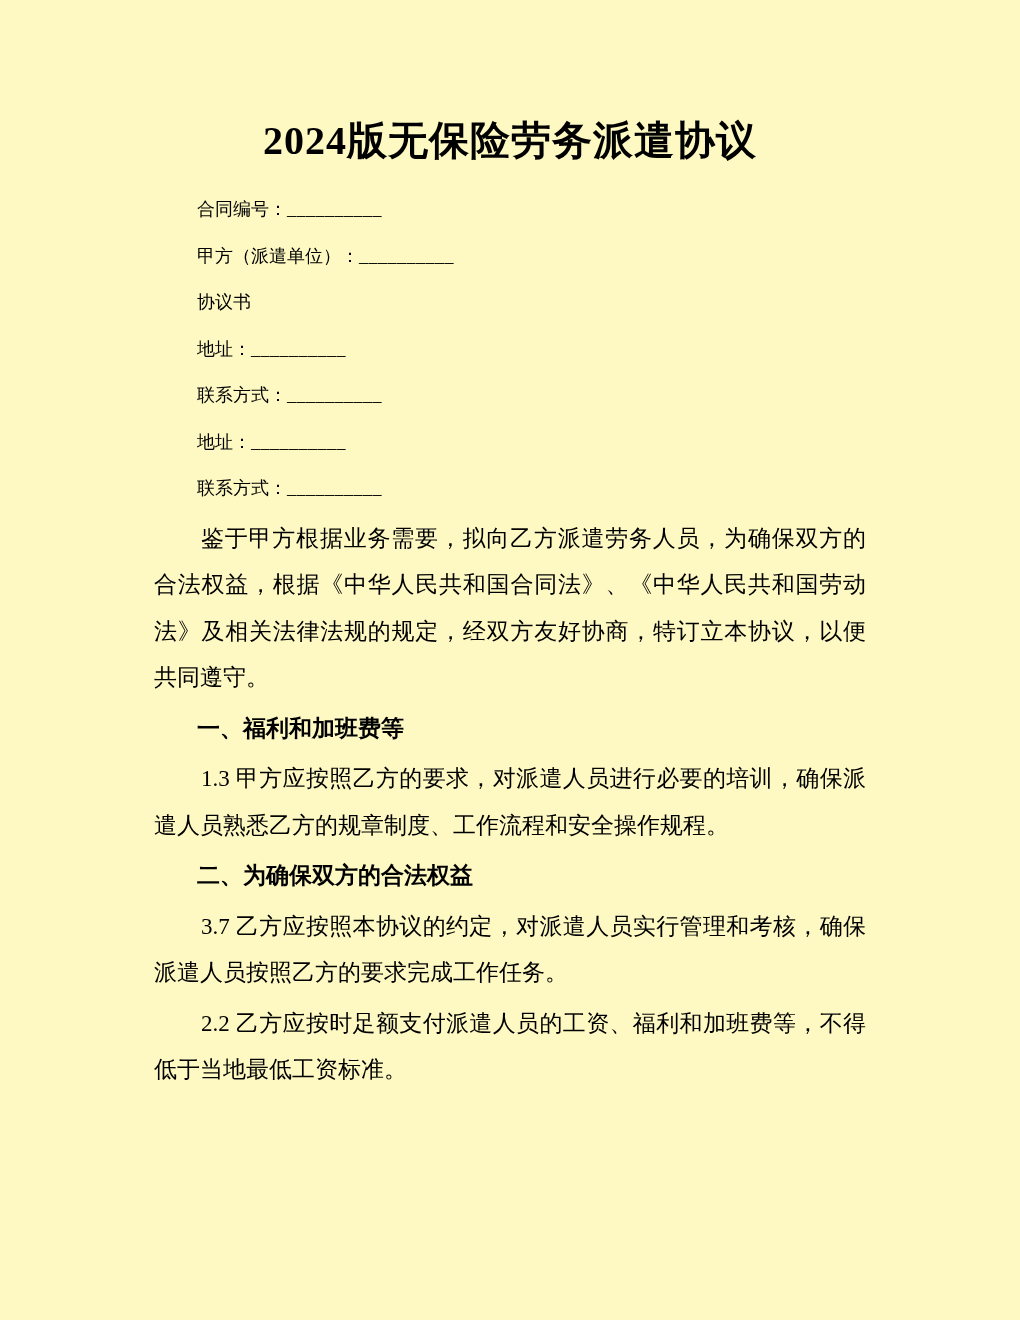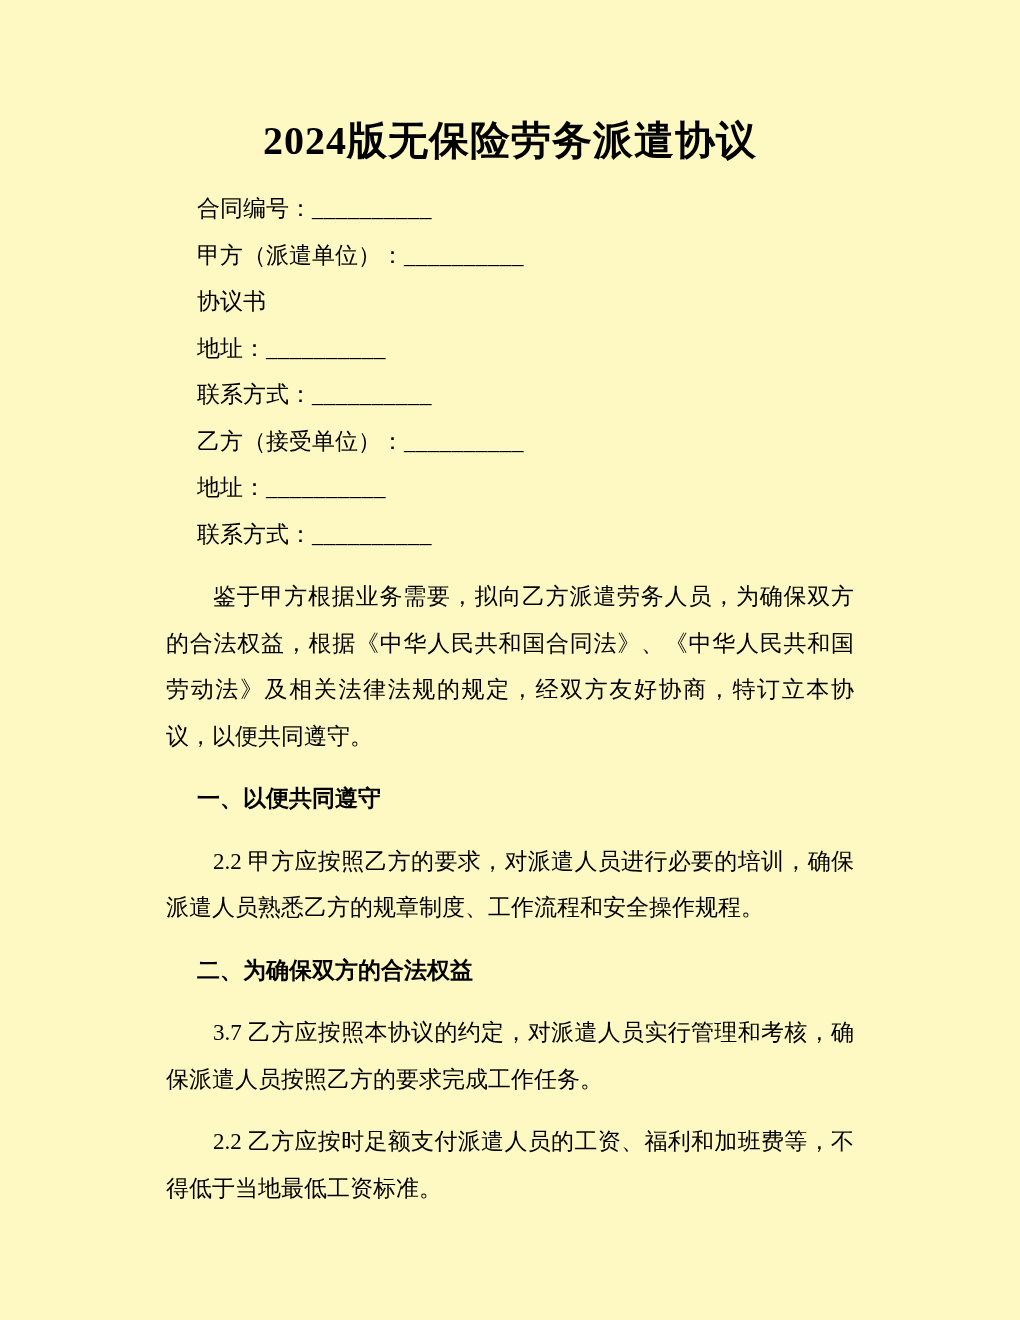--- a/index.html
+++ b/index.html
@@ -25,30 +25,30 @@
       line-height: 50px;
       text-align: center;
       font-weight: bold;
       letter-spacing: 1px;
       font-family: "Liberation Serif", "DejaVu Serif", serif;
     }
     .fields {
       margin-top: 20px;
     }
     .field-line {
-      font-size: 23px;
+      font-size: 18px;
       line-height: 46.5px;
       text-indent: 47px;
       white-space: nowrap;
     }
     .blank {
       letter-spacing: 0.5px;
     }
     .para {
-      margin: 16px;
+      margin: 4px;
       font-size: 23px;
       line-height: 46.5px;
       text-indent: 47px;
       text-align: justify;
       text-justify: inter-ideograph;
     }
     .heading {
       margin: 0;
       font-size: 23px;
       line-height: 46.5px;
@@ -62,27 +62,26 @@
 <div class="page">
 
   <h1 class="title">2024版无保险劳务派遣协议</h1>
 
   <div class="fields">
     <div class="field-line"><span>合同编号：</span><span class="blank">__________</span></div>
     <div class="field-line"><span>甲方（派遣单位）：</span><span class="blank">__________</span></div>
     <div class="field-line"><span>协议书</span><span class="blank"></span></div>
     <div class="field-line"><span>地址：</span><span class="blank">__________</span></div>
     <div class="field-line"><span>联系方式：</span><span class="blank">__________</span></div>
-    <div class="field-line"><span>乙方（接受单位）：</span><span class="blank">__________</span></div>
     <div class="field-line"><span>地址：</span><span class="blank">__________</span></div>
     <div class="field-line"><span>联系方式：</span><span class="blank">__________</span></div>
   </div>
 
   <p class="para">鉴于甲方根据业务需要，拟向乙方派遣劳务人员，为确保双方的合法权益，根据《中华人民共和国合同法》、《中华人民共和国劳动法》及相关法律法规的规定，经双方友好协商，特订立本协议，以便共同遵守。</p>
 
-  <h2 class="heading">一、以便共同遵守</h2>
-  <p class="para">2.2 甲方应按照乙方的要求，对派遣人员进行必要的培训，确保派遣人员熟悉乙方的规章制度、工作流程和安全操作规程。</p>
+  <h2 class="heading">一、福利和加班费等</h2>
+  <p class="para">1.3 甲方应按照乙方的要求，对派遣人员进行必要的培训，确保派遣人员熟悉乙方的规章制度、工作流程和安全操作规程。</p>
 
   <h2 class="heading">二、为确保双方的合法权益</h2>
   <p class="para">3.7 乙方应按照本协议的约定，对派遣人员实行管理和考核，确保派遣人员按照乙方的要求完成工作任务。</p>
   <p class="para">2.2 乙方应按时足额支付派遣人员的工资、福利和加班费等，不得低于当地最低工资标准。</p>
 
 </div>
 
 </body></html>

